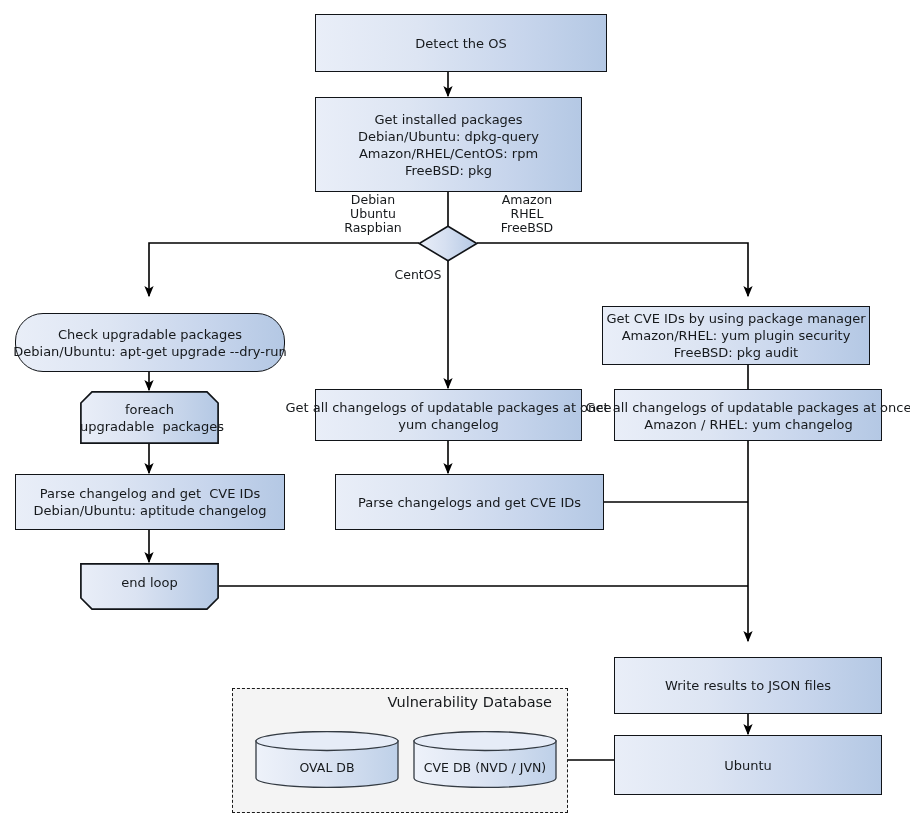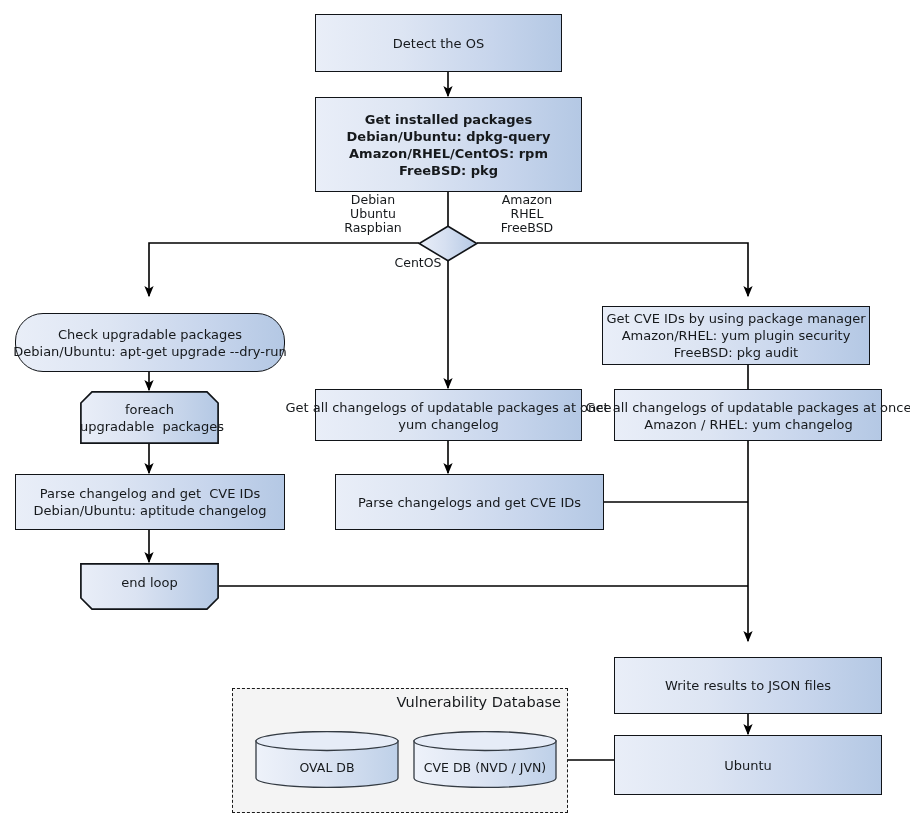--- a/index.html
+++ b/index.html
@@ -102,21 +102,21 @@
 
   
   .db-group {
     position: absolute;
     box-sizing: border-box;
     background: #f4f4f4;
     border: 1.7px dashed #1a1a1a;
   }
   .db-group-title {
     position: absolute;
-    right: 6px;
+    right: 15px;
     top: 5px;
     font-size: 14.5px;
     color: #16191c;
     white-space: pre;
   }
   .cylinder {
     position: absolute;
   }
   .cyl-label {
     position: absolute;
@@ -166,25 +166,25 @@
       <line x1="584" y1="502" x2="748" y2="502"></line>
 
       <line x1="219" y1="586" x2="748" y2="586"></line>
 
       <line x1="748" y1="695" x2="748" y2="734" marker-end="url(#arrow)"></line>
 
       <line x1="568" y1="760" x2="616" y2="760"></line>
     </g>
   </svg>
 
-  <div class="node rect" style="left:315px; top:14px; width:247px; height:58px;">
+  <div class="node rect" style="left:315px; top:14px; width:292px; height:58px;">
     <span class="txt">Detect the OS</span>
   </div>
 
-  <div class="node rect" style="left:315px; top:97px; width:267px; height:95px;font-weight:bold;">
+  <div class="node rect" style="left:315px; top:97px; width:267px; height:95px;">
     <span class="txt">Get installed packages
 Debian/Ubuntu: dpkg-query
 Amazon/RHEL/CentOS: rpm
 FreeBSD: pkg</span>
   </div>
 
   <div class="diamond" style="left:418px; top:225px; width:60px; height:37px;">
     <svg width="60" height="37" viewBox="0 0 60 37">
       <defs>
         <linearGradient id="gradD" x1="0" y1="0" x2="1" y2="0">
@@ -196,21 +196,21 @@
       <polygon points="30,1.2 58.8,18.5 30,35.8 1.2,18.5" fill="url(#gradD)" stroke="#111418" stroke-width="1.6"></polygon>
     </svg>
   </div>
 
   <div class="edge-label" style="left:330px; top:193px; width:86px;">Debian
 Ubuntu
 Raspbian</div>
   <div class="edge-label" style="left:484px; top:193px; width:86px;">Amazon
 RHEL
 FreeBSD</div>
-  <div class="edge-label" style="left:388px; top:256px; width:60px;text-align:center;">CentOS</div>
+  <div class="edge-label" style="left:388px; top:268px; width:60px;text-align:center;">CentOS</div>
 
   <div class="node rect" style="left:15px; top:313px; width:270px; height:59px;border-radius:28px;">
     <span class="txt">Check upgradable packages
 Debian/Ubuntu: apt-get upgrade --dry-run</span>
   </div>
 
   <div class="node rect" style="left:602px; top:306px; width:268px; height:59px;">
     <span class="txt">Get CVE IDs by using package manager
 Amazon/RHEL: yum plugin security
 FreeBSD: pkg audit</span>

